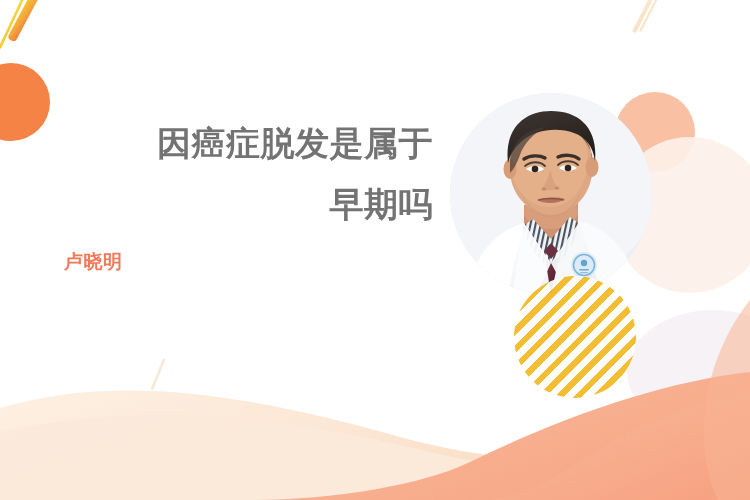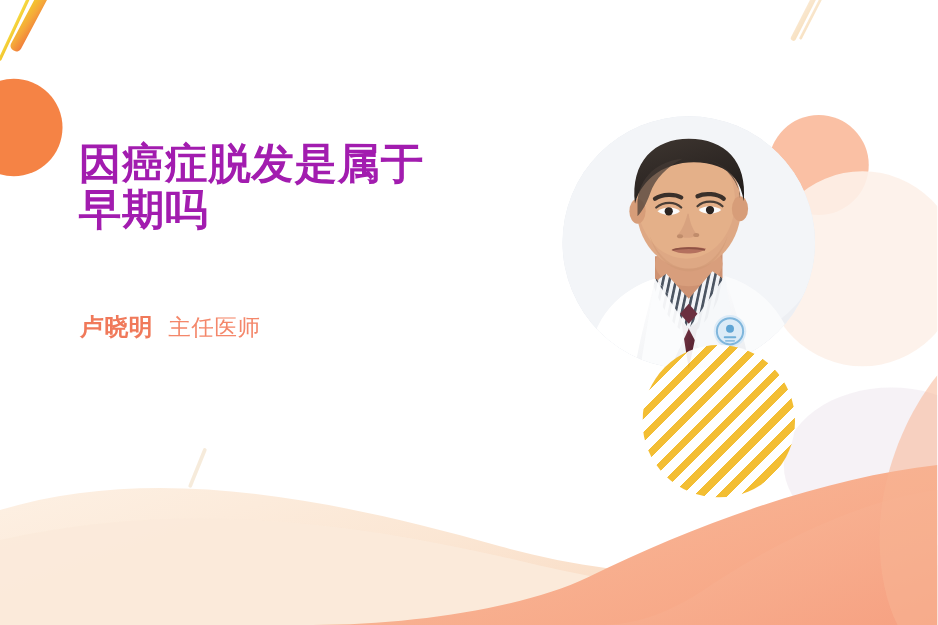--- a/index.html
+++ b/index.html
@@ -91,25 +91,26 @@
     opacity: 0.92;
   }
 
   
   .title {
     position: absolute;
     left: 63px;
     top: 113px;
     width: 370px;
     font-size: 34px;
-    line-height: 37px;
+    line-height: 61px;
     font-weight: 700;
-    color: #a21caf;
+    color: #737373;
     letter-spacing: 0.5px;
     white-space: pre-line;
+    text-align: right;
   }
 
   .doctor-line {
     position: absolute;
     left: 64px;
     top: 249px;
     display: flex;
     align-items: baseline;
     gap: 12px;
     color: #F0795A;
@@ -209,21 +210,20 @@
 
   <div class="content">
 
     <div class="orange-dot"></div>
 
     <div class="title">因癌症脱发是属于
 早期吗</div>
 
     <div class="doctor-line">
       <span class="doctor-name">卢晓明</span>
-      <span class="doctor-title">主任医师</span>
     </div>
 
 
     <div class="portrait-wrap">
       <div class="portrait-backdrop"></div>
       <div class="portrait-clip">
         <svg class="portrait-svg" width="202" height="202" viewBox="0 0 202 202" xmlns="http://www.w3.org/2000/svg">
           <defs>
             <linearGradient id="skin" x1="0.2" y1="0" x2="0.9" y2="1">
               <stop offset="0%" stop-color="#E8B491"></stop>

